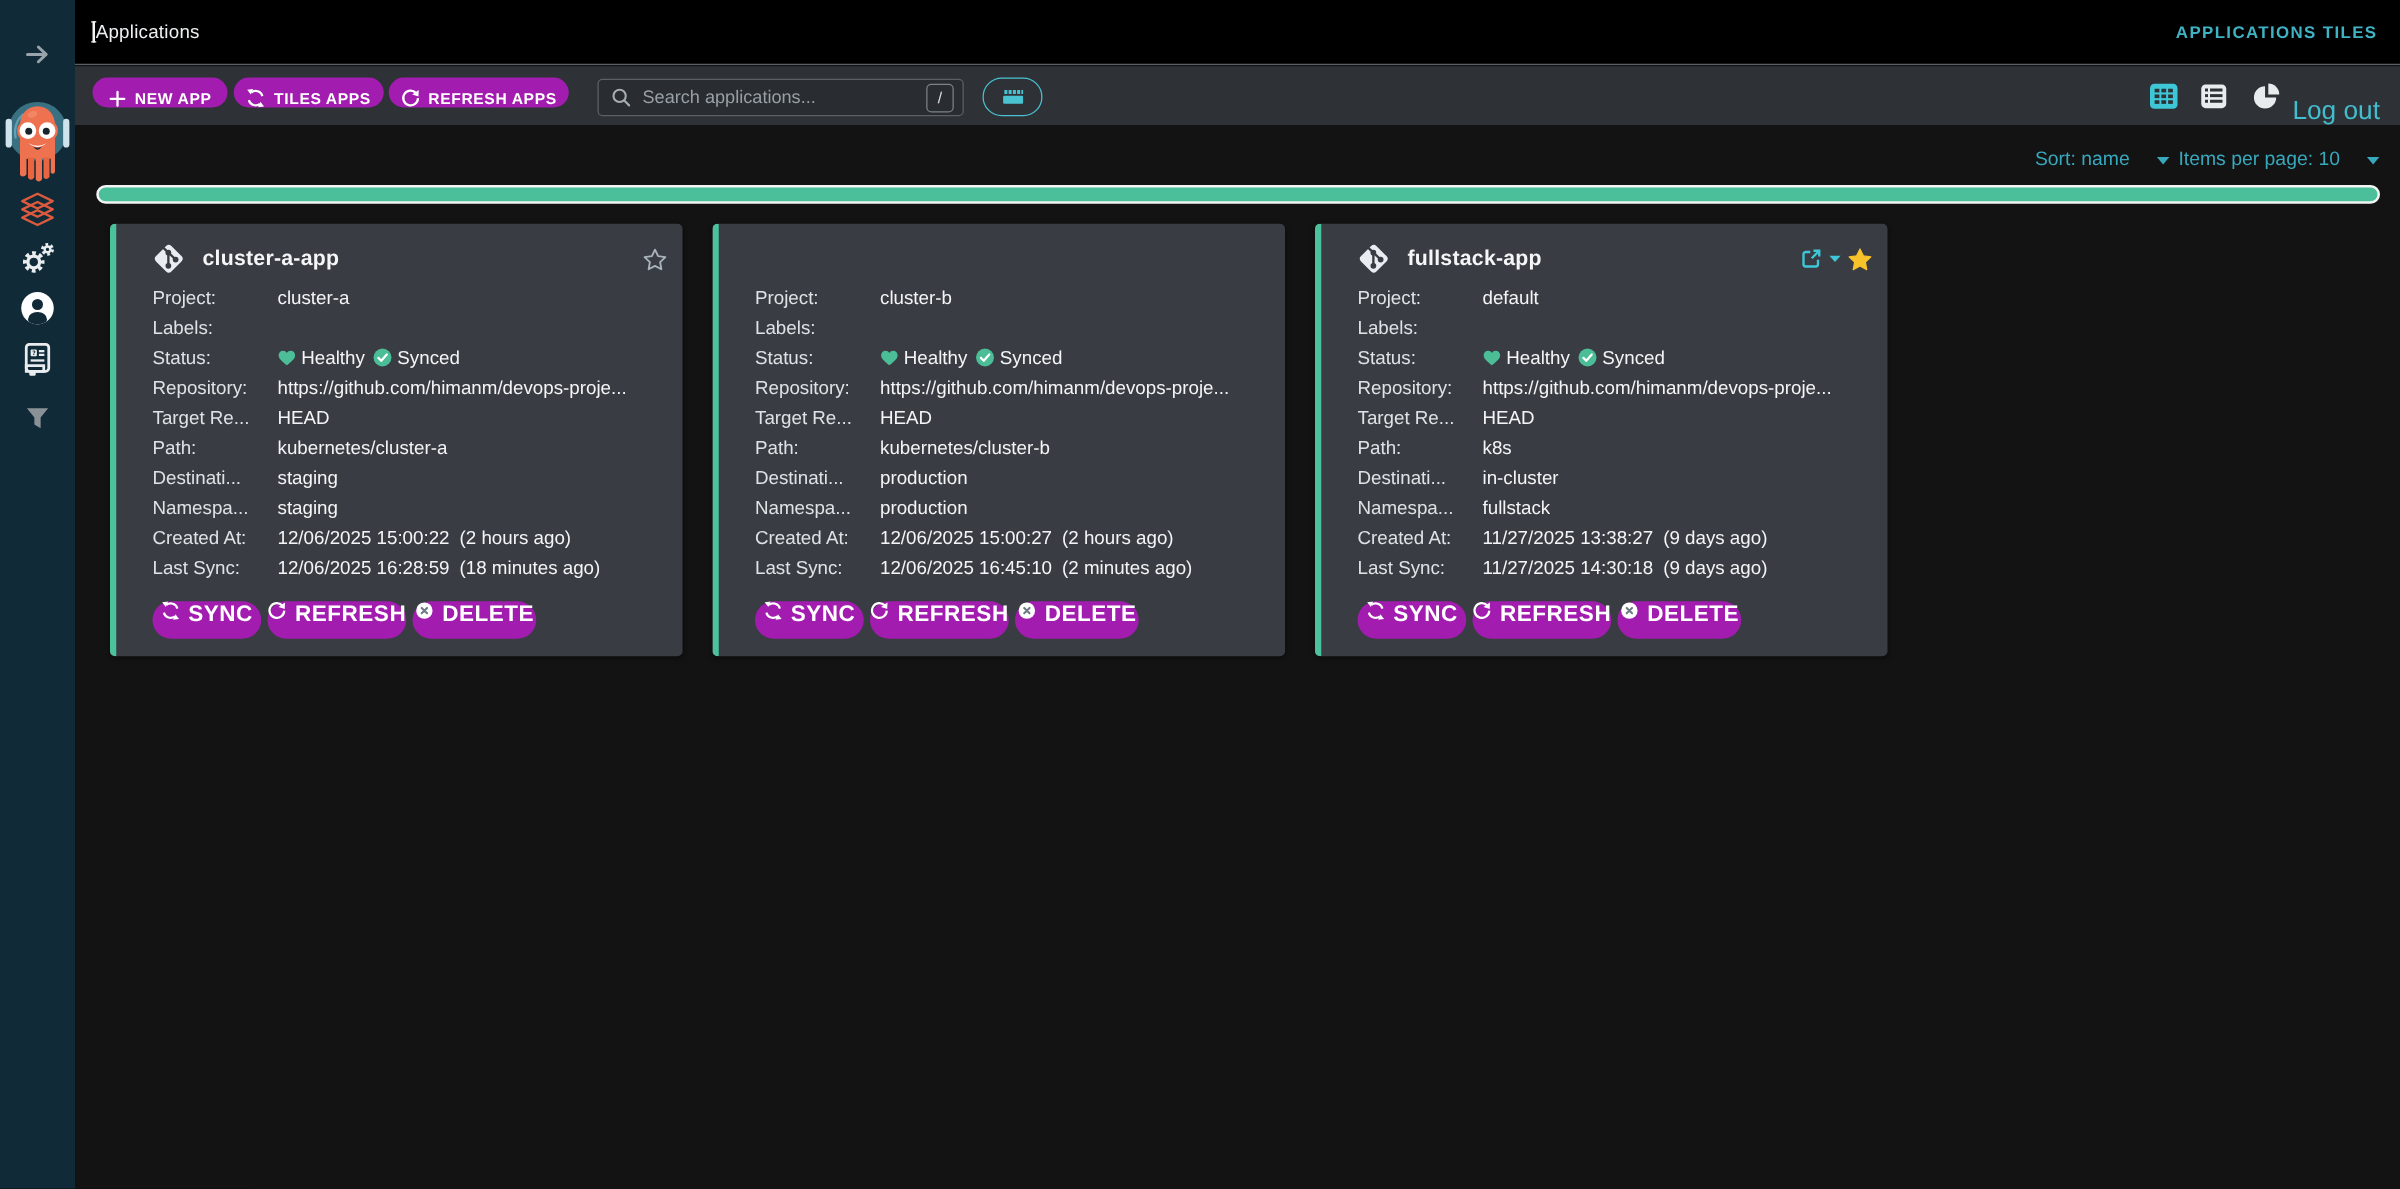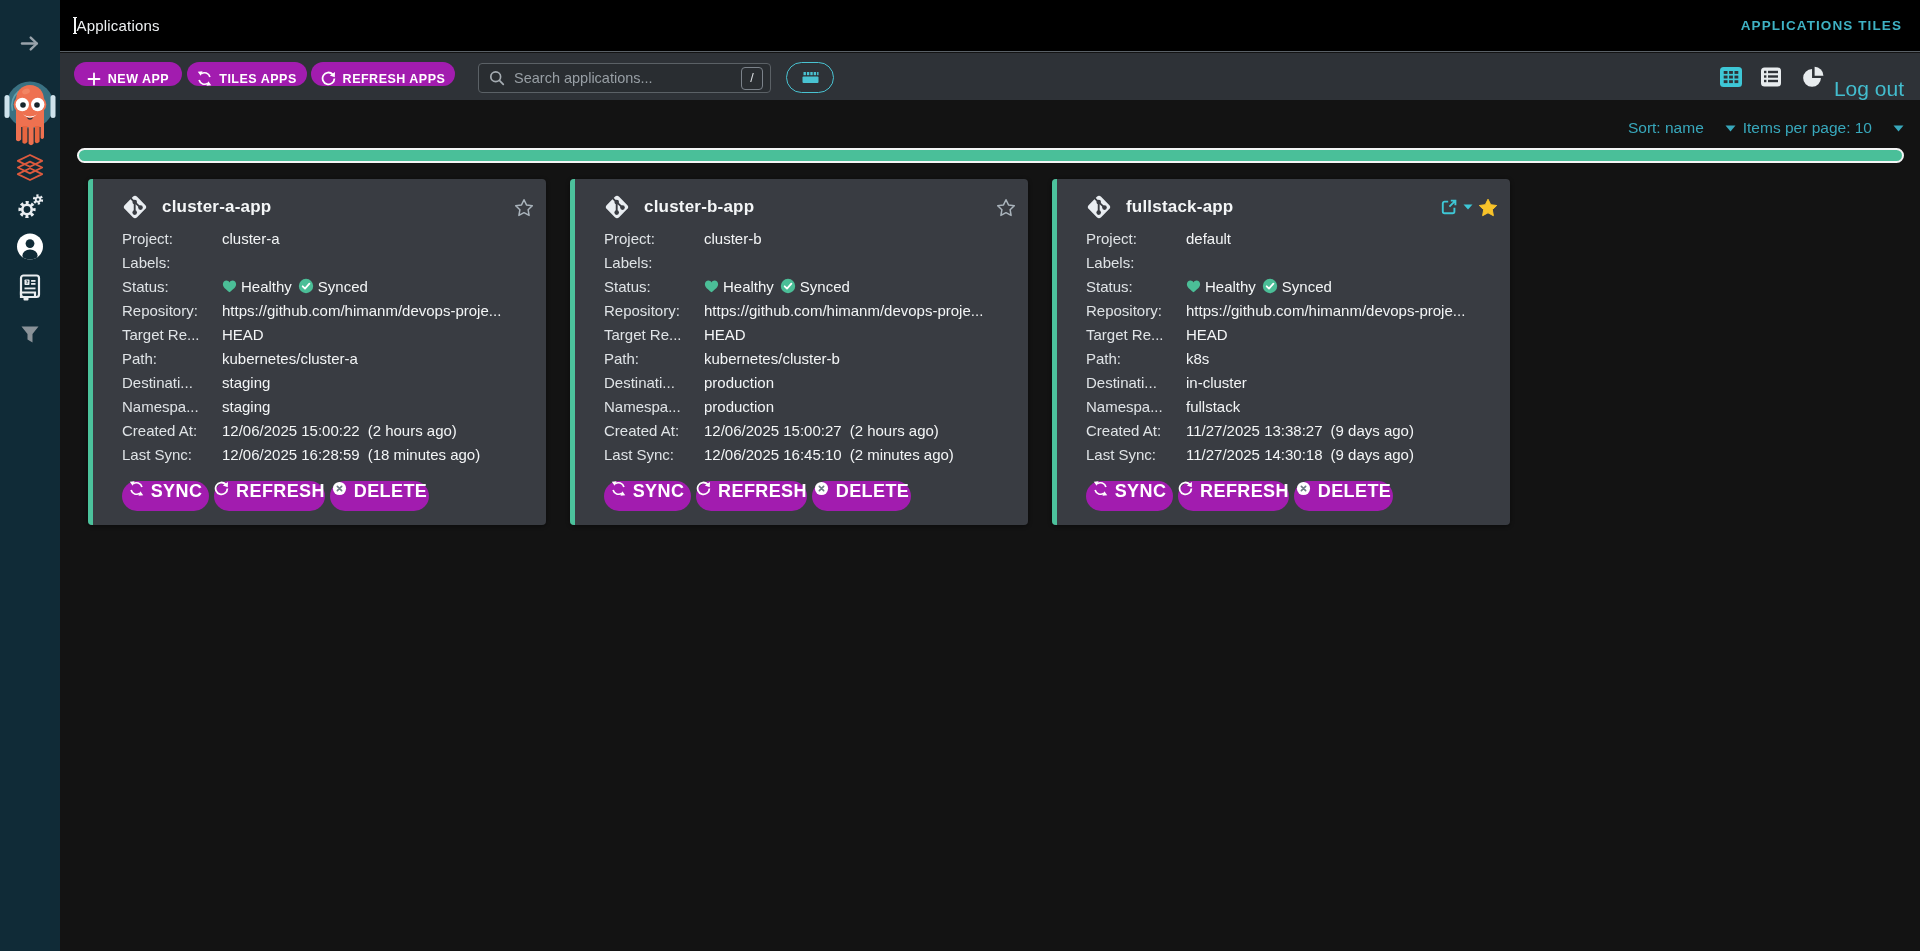--- a/index.html
+++ b/index.html
@@ -398,44 +398,20 @@
                 <path d="M5.7 5.7 L10.3 10.3 M10.3 5.7 L5.7 10.3" stroke="#6d7a85" stroke-width="1.7" stroke-linecap="round"></path>
               </svg>
             </span>
     <span>DELETE</span>
   </button>
 </div>
   </div>
 
   <div class="card">
     <div class="card-strip"></div>
-    <div class="card-head">
-      <span class="card-app-icon icon-wrap">
-        <svg width="28" height="28" viewBox="0 0 28 28">
-          <rect x="5.3" y="5.3" width="17.4" height="17.4" rx="3" fill="#e9edf1" transform="rotate(45 14 14)"></rect>
-          <g stroke="#393c42" stroke-width="1.9">
-            <line x1="9.3" y1="4.9" x2="19.5" y2="14.6"></line>
-            <line x1="13.7" y1="9.1" x2="13.7" y2="19.6"></line>
-          </g>
-          <g fill="#393c42">
-            <circle cx="13.7" cy="9.1" r="2.3"></circle>
-            <circle cx="19.5" cy="14.6" r="2.3"></circle>
-            <circle cx="13.7" cy="19.6" r="2.3"></circle>
-          </g>
-        </svg>
-      </span>
-      <span class="card-title">cluster-b-app</span>
-      <span class="card-actions">
-            <span class="icon-wrap">
-              <svg width="20" height="19" viewBox="0 0 20 19">
-                <path d="M10 1.7 L12.5 6.9 L18.3 7.7 L14.1 11.7 L15.1 17.4 L10 14.7 L4.9 17.4 L5.9 11.7 L1.7 7.7 L7.5 6.9 Z" fill="none" stroke="#a9b3bb" stroke-width="1.5" stroke-linejoin="round"></path>
-              </svg>
-            </span>
-          </span>
-    </div>
     <div class="card-fields">
   <div class="field-row">
     <span class="field-label">Project:</span>
     <span class="field-value">cluster-b</span>
   </div>
 
   <div class="field-row">
     <span class="field-label">Labels:</span>
     <span class="field-value"></span>
   </div>

